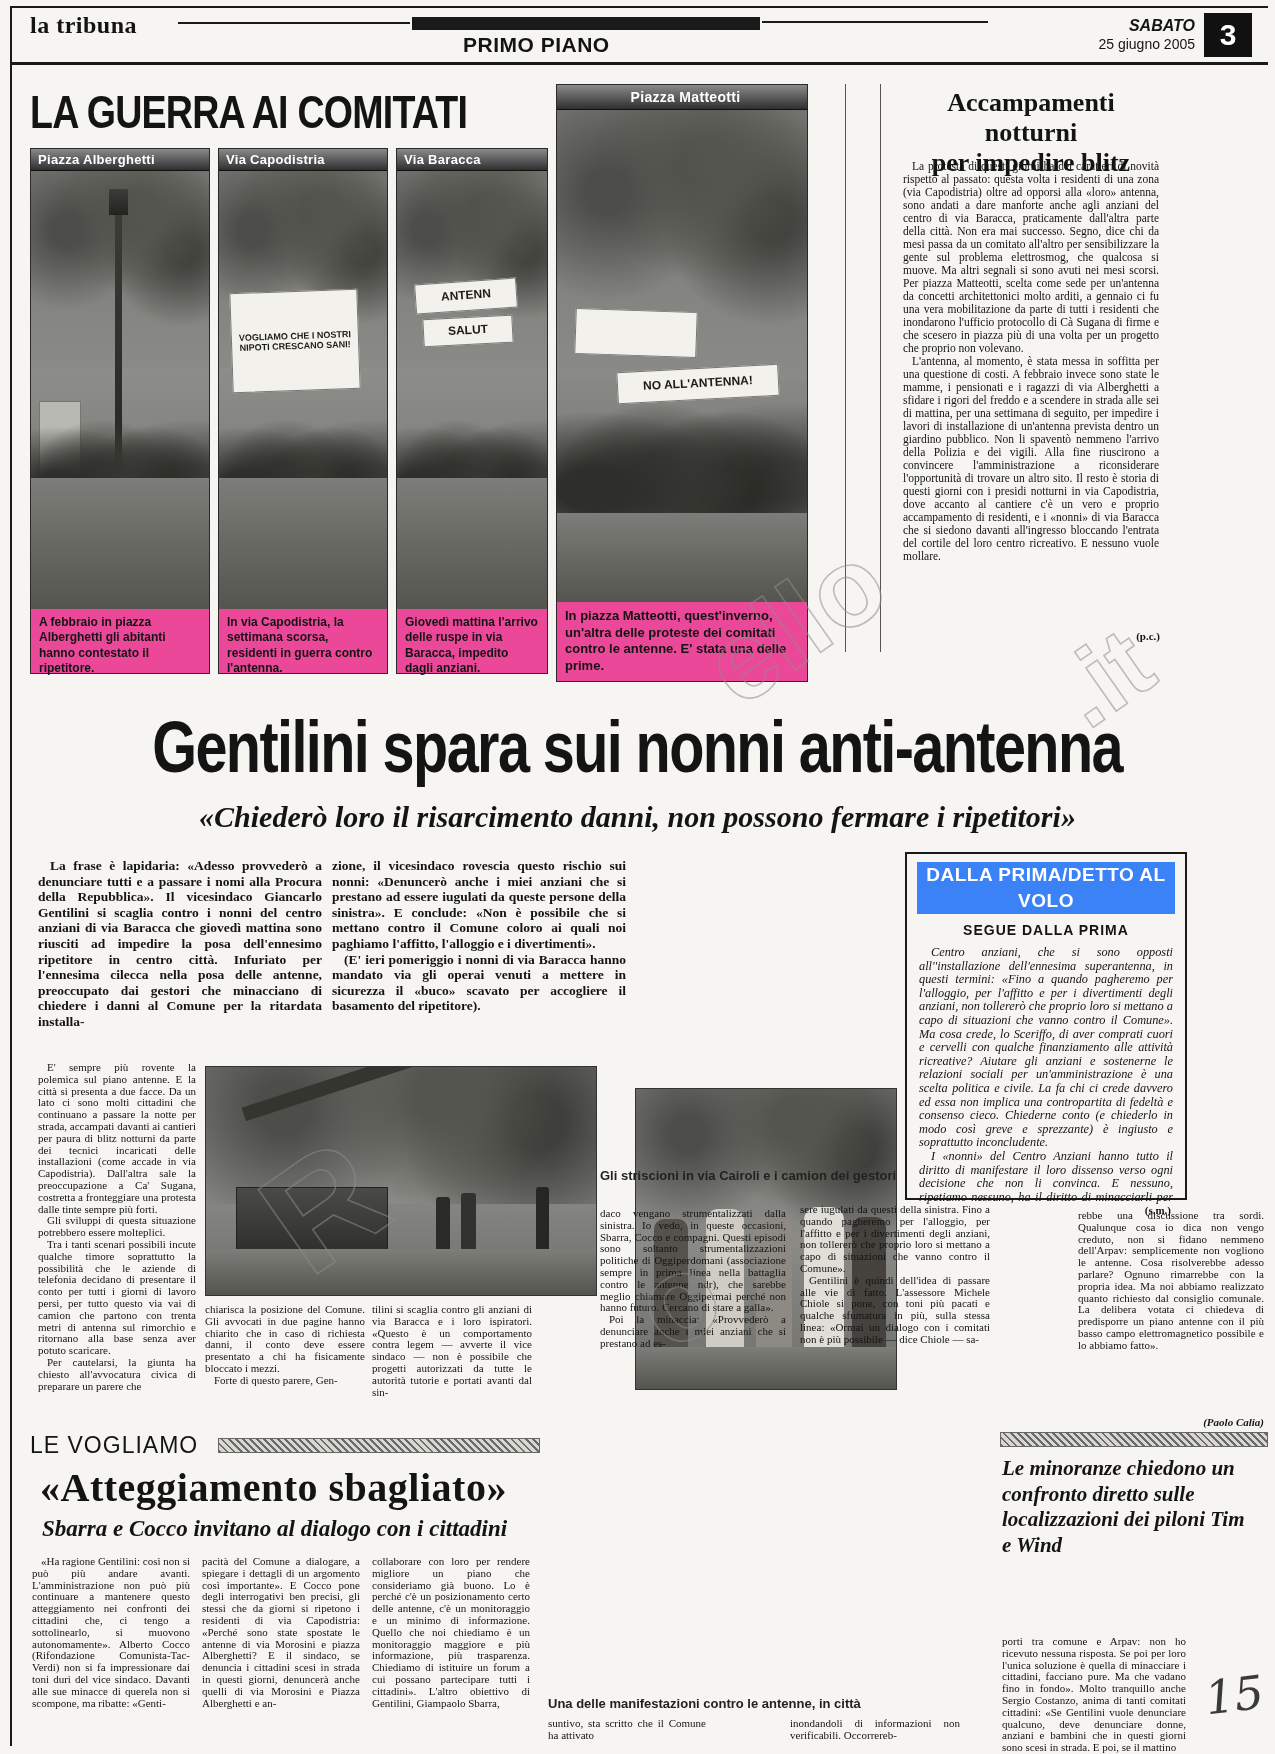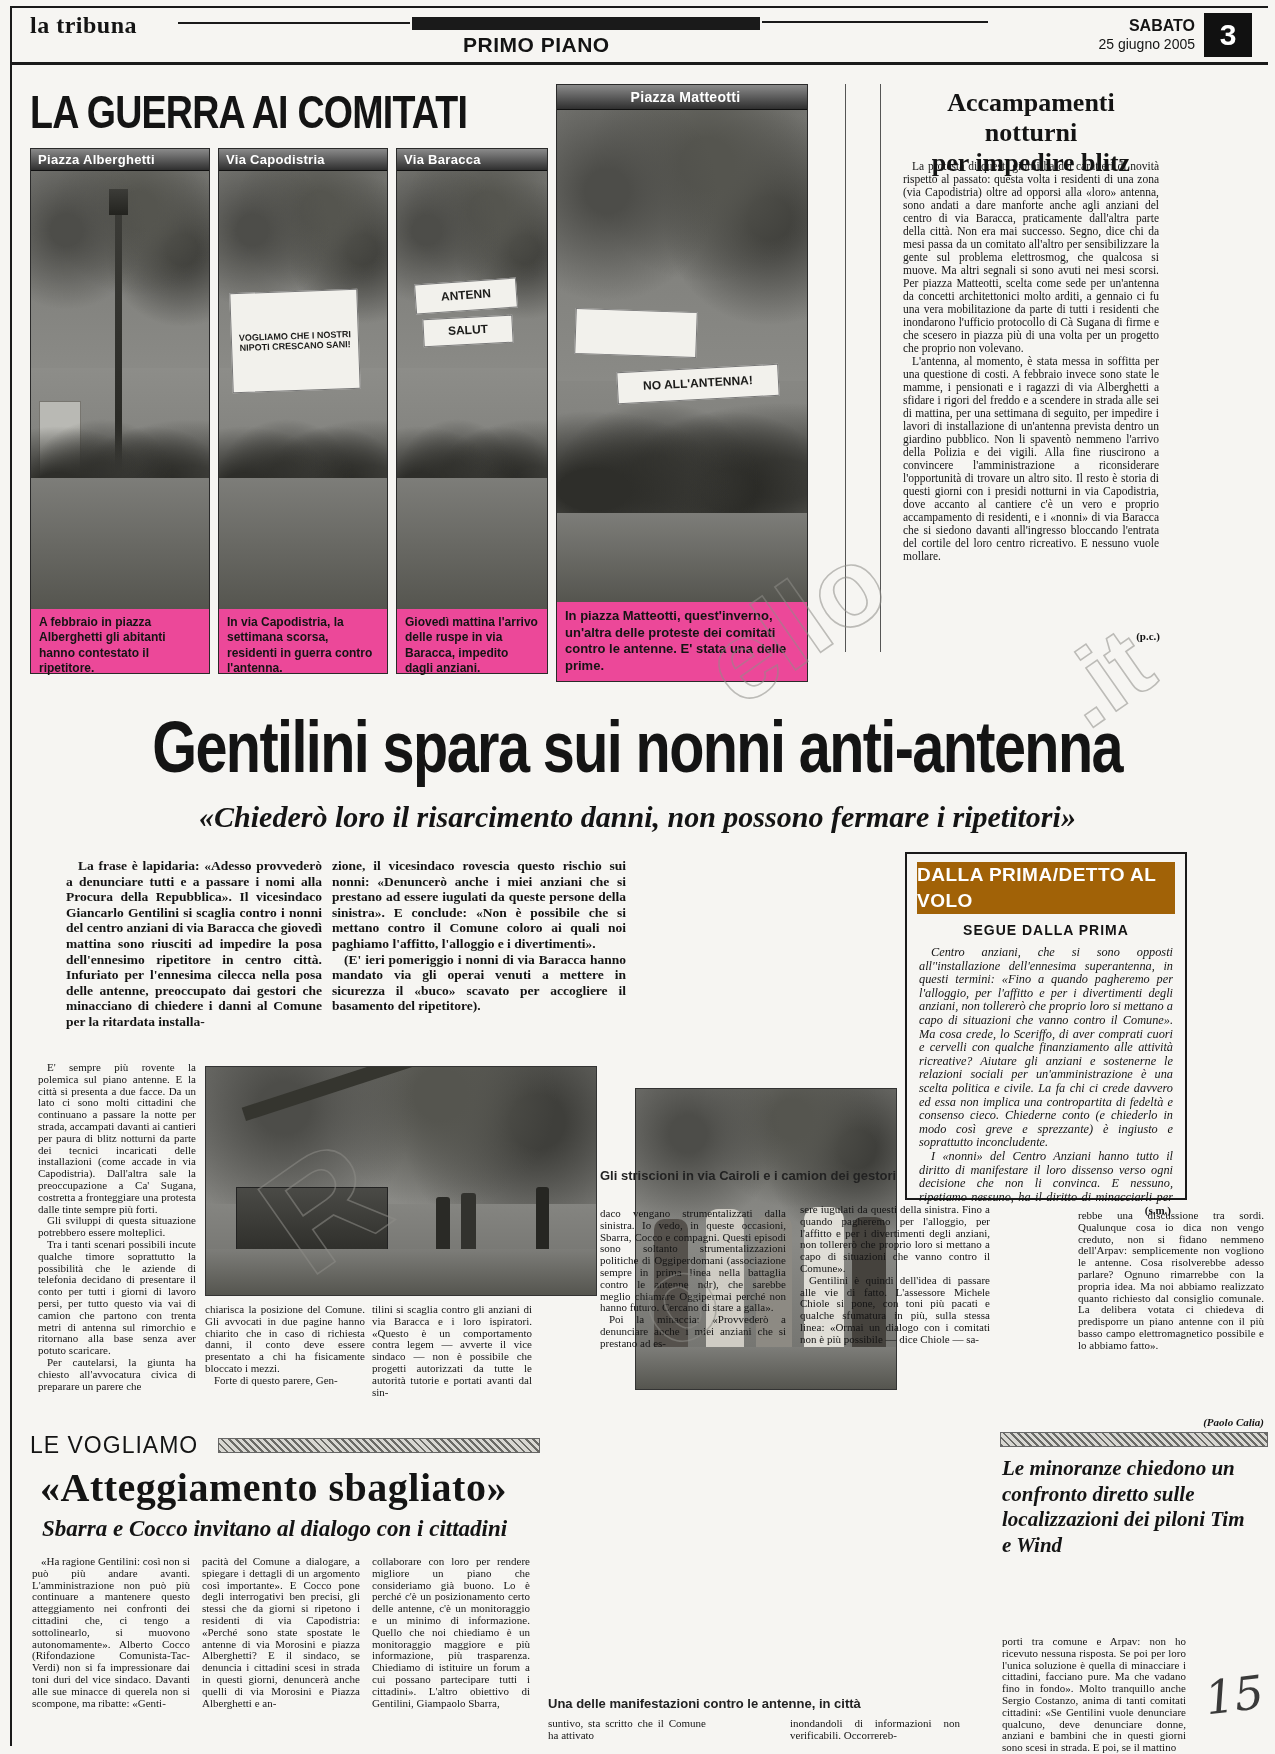--- a/index.html
+++ b/index.html
@@ -42,27 +42,27 @@
           font-family:"Liberation Sans",sans-serif;font-weight:bold;text-align:center;
           display:flex;align-items:center;justify-content:center;line-height:1.15;}
   .photocaption{font-family:"Liberation Sans",sans-serif;font-weight:bold;font-size:12px;
                 line-height:1.28;padding:6px 8px 4px 8px;text-align:left;}
   
   .serifcol{font-size:11px;line-height:11.8px;text-align:justify;}
   .serifcol p{margin:0;text-indent:9px;}
   .serifcol.cont p:first-child{text-indent:0;}
   .boldintro{font-weight:bold;font-size:13.5px;line-height:15.6px;}
   .boldintro p{text-indent:12px;}
-  .boldintro.first p:first-child{text-indent:12px;margin-left:28px;}
+  .boldintro.first p:first-child{text-indent:12px;}
   .artbody{font-size:11.5px;line-height:13px;}
   .sig{font-weight:bold;text-align:right;font-size:11px;}
   
   .dpbox{border:2px solid #1a1a1a;background:#f6f5f2;}
-  .dphead{background:#a16207;color:#fff;font-family:"Liberation Sans",sans-serif;font-weight:bold;
-          font-size:19px;line-height:26px;letter-spacing:.5px;}
+  .dphead{background:#3b82f6;color:#fff;font-family:"Liberation Sans",sans-serif;font-weight:bold;
+          font-size:19px;text-align:center;line-height:26px;letter-spacing:.5px;}
   .dpsub{font-family:"Liberation Sans",sans-serif;font-weight:bold;font-size:14px;text-align:center;letter-spacing:1px;}
   .dpbody{font-style:italic;font-size:12.3px;line-height:13.6px;text-align:justify;}
   .dpbody p{margin:0;text-indent:12px;}
   
   .hatch{height:13px;border:1px solid #666;
          background:repeating-linear-gradient(45deg,#6a6a66 0 2px,#d8d7d2 2px 5px);}
   .polelabel{font-family:"Liberation Sans",sans-serif;font-size:23px;letter-spacing:1px;}
   .polehead{font-weight:bold;font-size:40px;letter-spacing:.5px;}
   .poledeck{font-weight:bold;font-style:italic;font-size:23px;}
   .rightithead{font-weight:bold;font-style:italic;font-size:21px;line-height:1.22;}
@@ -81,21 +81,21 @@
 
   <div class="abs rule" style="left:10px;top:6px;width:1258px;height:2px;"></div>
   <div class="abs rule" style="left:10px;top:6px;width:2px;height:1740px;"></div>
 
   <div class="abs masthead" style="left:30px;top:12px;">la tribuna</div>
   <div class="abs rule" style="left:178px;top:22px;width:232px;height:2px;"></div>
   <div class="abs rule" style="left:412px;top:17px;width:348px;height:13px;"></div>
   <div class="abs rule" style="left:762px;top:21px;width:226px;height:2px;"></div>
   <div class="abs primo" style="left:463px;top:33px;">PRIMO PIANO</div>
   <div class="abs dateblock" style="left:1035px;top:16px;width:160px;">
-    <div style="font-size:16px;font-weight:bold;">SABATO</div>
+    <div style="font-size:16px;font-weight:bold;font-style:italic;">SABATO</div>
     <div>25 giugno 2005</div>
   </div>
   <div class="abs pagenum" style="left:1204px;top:13px;width:48px;height:44px;">3</div>
   <div class="abs rule" style="left:10px;top:62px;width:1258px;height:3px;"></div>
 
   <div class="abs" style="left:30px;top:84px;font-size:47px;">
     <span class="condensed">LA GUERRA AI COMITATI</span>
   </div>
 
   <div class="abs photoblock" style="left:30px;top:148px;width:178px;height:524px;">

